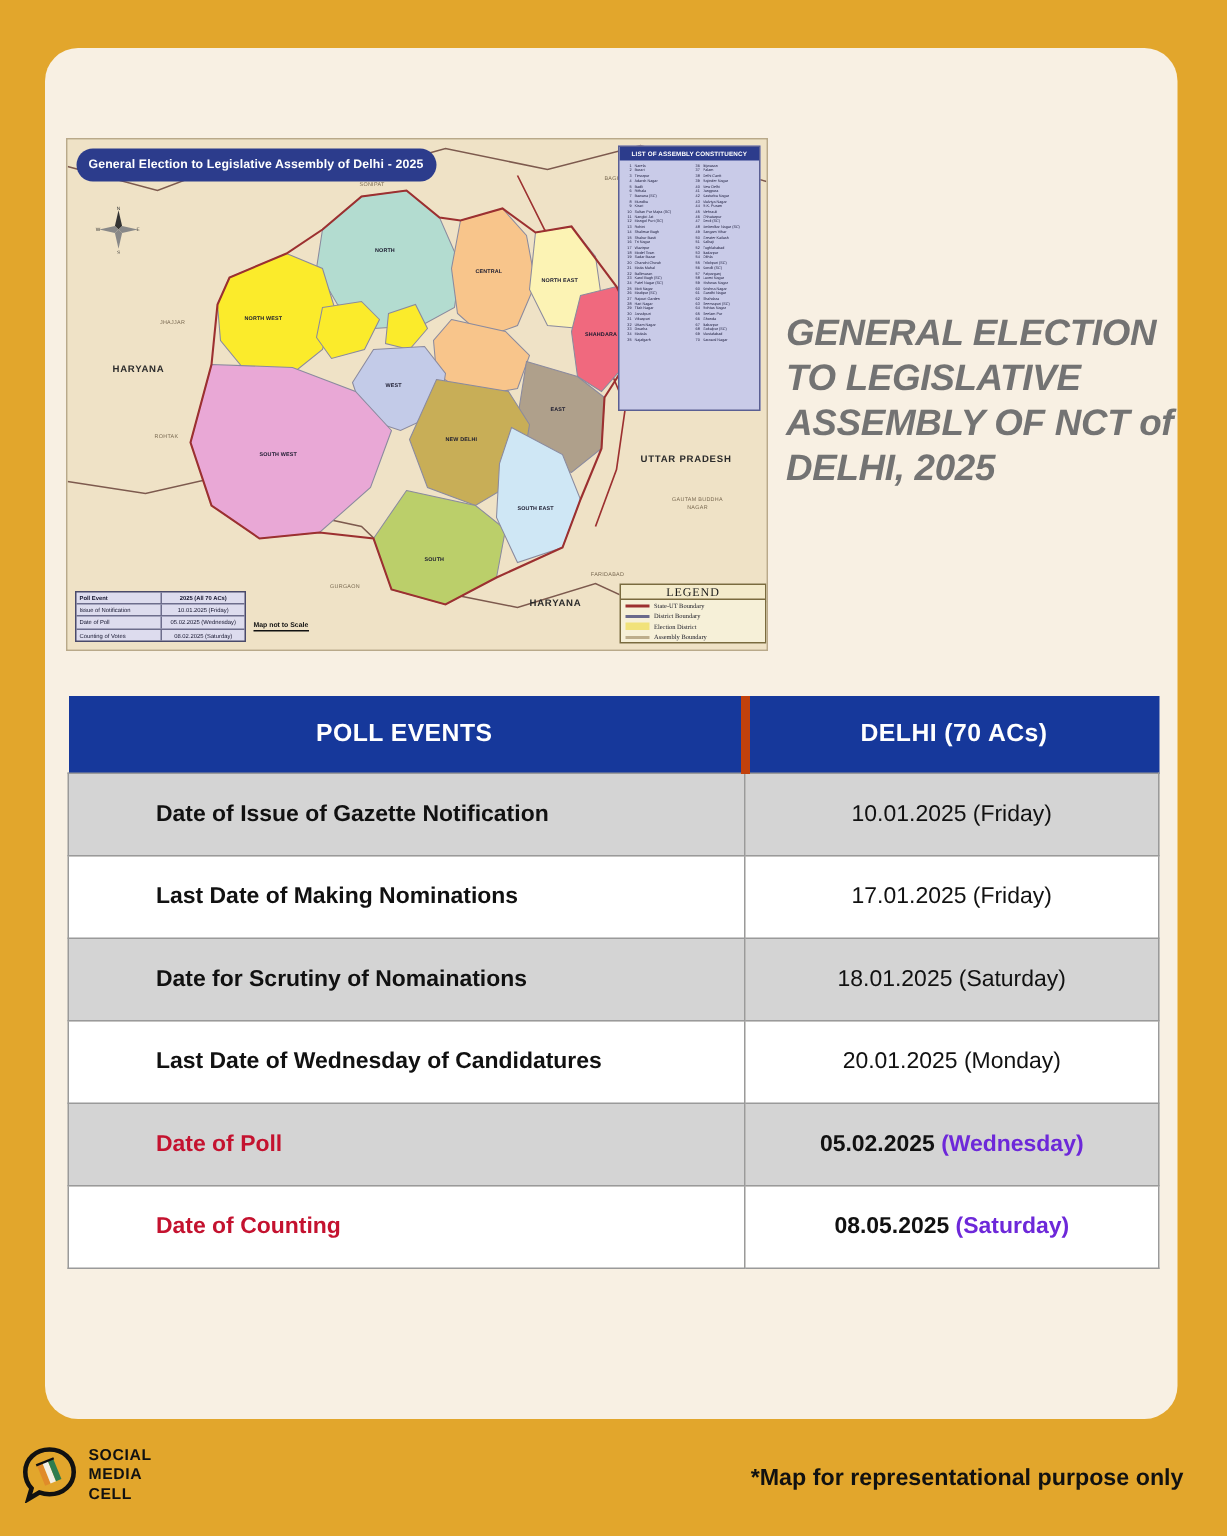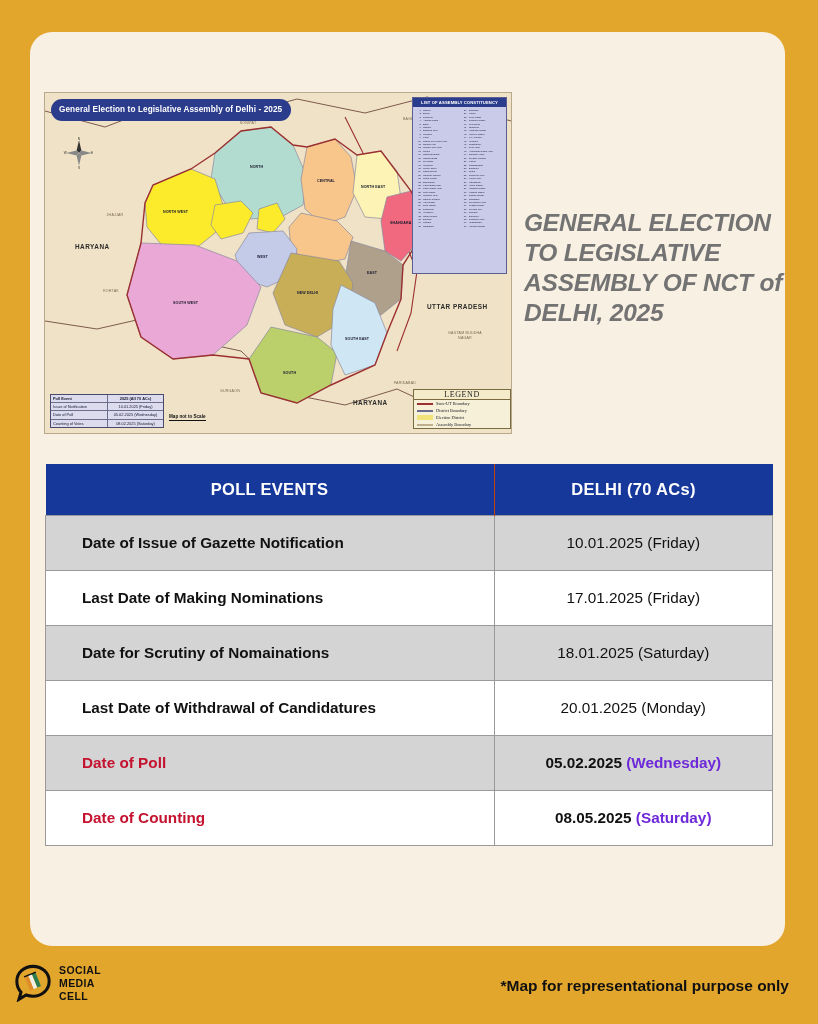--- a/index.html
+++ b/index.html
@@ -101,26 +101,26 @@
   #poll-table{
     position:absolute;left:15px;top:432px;width:728px;
     border-collapse:collapse;
     table-layout:fixed;
   }
   #poll-table th{
     background:#16389B;color:#ffffff;
     font-size:16.5px;font-weight:bold;letter-spacing:.3px;
     padding:16px 0;text-align:center;
   }
-  #poll-table th.c1{border-right:1px solid #c2410c;margin-left:47px;}
+  #poll-table th.c1{border-right:6px solid #c2410c;margin-left:47px;}
   #poll-table td{
     font-size:15.3px;padding:18px 0;vertical-align:middle;
     border:1px solid #9a9a9a;
   }
-  #poll-table td.ev{font-weight:bold;color:#111111;padding-left:36px;text-align:left;margin-left:42px;}
+  #poll-table td.ev{font-weight:bold;color:#111111;padding-left:58px;text-align:left;margin-left:42px;}
   #poll-table td.dt{color:#111111;text-align:center;font-weight:normal;}
   #poll-table tr.alt td{background:#D4D4D4;}
   #poll-table tr.plain td{background:#FFFFFF;}
   #poll-table tr.hi td.ev{color:#C4122F;}
   #poll-table tr.hi td.dt{font-weight:bold;}
   #poll-table tr.hi td.dt .day{color:#6d28d9;}
   th.c1{width:448px;}
 
   
   #footer{
@@ -568,21 +568,21 @@
         </tr>
         <tr class="plain">
           <td class="ev">Last Date of Making Nominations</td>
           <td class="dt"><span>17.01.2025 </span><span class="day">(Friday)</span></td>
         </tr>
         <tr class="alt">
           <td class="ev">Date for Scrutiny of Nomainations</td>
           <td class="dt"><span>18.01.2025 </span><span class="day">(Saturday)</span></td>
         </tr>
         <tr class="plain">
-          <td class="ev">Last Date of Withdrawal of Candidatures</td>
+          <td class="ev">Last Date of Wednesday of Candidatures</td>
           <td class="dt"><span>20.01.2025 </span><span class="day">(Monday)</span></td>
         </tr>
         <tr class="alt hi">
           <td class="ev">Date of Poll</td>
           <td class="dt"><span>05.02.2025 </span><span class="day">(Wednesday)</span></td>
         </tr>
         <tr class="plain hi">
           <td class="ev">Date of Counting</td>
           <td class="dt"><span>08.05.2025 </span><span class="day">(Saturday)</span></td>
         </tr>

